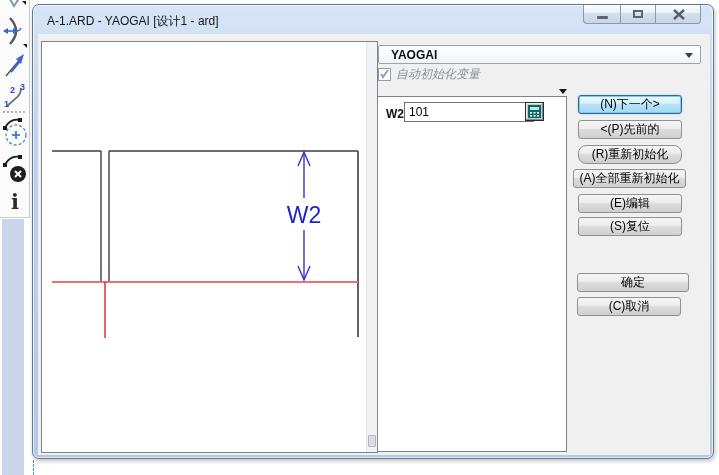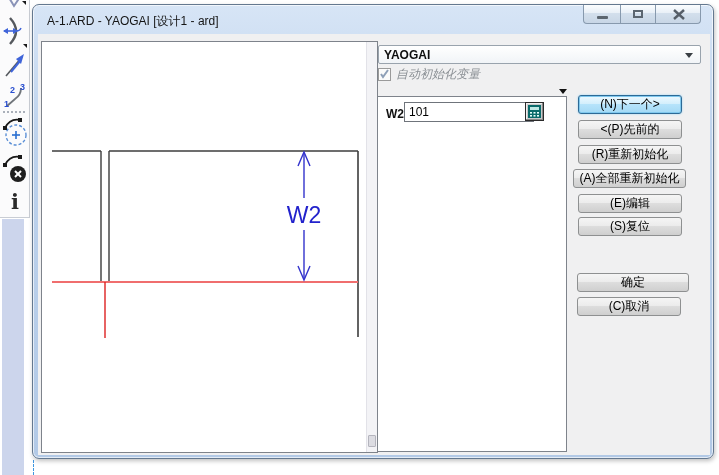--- a/index.html
+++ b/index.html
@@ -35,21 +35,21 @@
   .client { position:absolute; left:5px; top:29px; width:672px; height:421px; background:#f0f0f1; }
 
   
   .view { position:absolute; left:3px; top:7px; width:337px; height:412px; background:#ffffff; border:1px solid #7e838b; }
   .vscroll { position:absolute; top:0; right:0; width:11px; height:100%; background:#f3f3f6; border-left:1px solid #e2e2e8; }
   .vthumb { position:absolute; left:1px; right:1px; bottom:5px; height:12px; background:#dcdce2; border:1px solid #b4b4bd; border-radius:1px; }
 
   
   .combo { position:absolute; left:340px; top:11px; width:323px; height:19px; background:linear-gradient(#ffffff,#f1f4f7);
     border:1px solid #99a3ad; border-radius:2px; font-size:12px; font-weight:bold; color:#0d0d0d;
-    display:flex; align-items:center; padding-left:5px; }
+    display:flex; align-items:center; padding-left:12px; }
   .combo-arrow { position:absolute; right:7px; top:7px; width:0; height:0;
     border-left:4px solid transparent; border-right:4px solid transparent; border-top:5px solid #3a3f44; }
   .chk-row { position:absolute; left:340px; top:33px; height:14px; display:flex; align-items:center;font-style:italic; }
   .chk-box { width:13px; height:13px; background:#fbfbfb; border:1px solid #9a9a9a; position:relative; }
   .chk-label { font-size:12px; color:#8a8f94; margin-left:5px; }
   .flyout-tri { position:absolute; left:521px; top:55px; width:0; height:0;
     border-left:4px solid transparent; border-right:4px solid transparent; border-top:5px solid #111; }
   .listbox { position:absolute; left:339px; top:62px; width:190px; height:356px; background:#ffffff; border:1px solid #7e838b; }
   .var-label { position:absolute; left:8px; top:10px; font-size:12px; font-weight:600; color:#111; }
   .var-input { position:absolute; left:26px; top:5px; width:130px; height:20px; border:1px solid #6f747b;
@@ -60,21 +60,21 @@
 
   
   .btn { position:absolute; height:19px; border:1px solid #8e9091; border-radius:3px;
     background:linear-gradient(#f5f5f5,#ececec 45%,#dedede 46%,#cfcfcf); font-family:"Liberation Sans",sans-serif;
     font-size:12px; color:#000; text-align:center; line-height:17px; }
   .btn.default { border:1px solid #2d6a96;
     background:linear-gradient(#edf9ff,#d4effc 45%,#b7e4fb 46%,#a3d9f5);
     box-shadow:0 0 0 1px #7fc8ee inset, 0 0 2px #8fd2f5; }
   .btn-next   { left:540px; top:61px;  width:104px; }
   .btn-prev   { left:540px; top:86px;  width:104px; }
-  .btn-reinit { left:540px; top:111px; width:104px; }
+  .btn-reinit { left:540px; top:111px; width:104px;border-radius:8px; }
   .btn-reinitall { left:535px; top:135px; width:113px; }
   .btn-edit   { left:540px; top:160px; width:104px; }
   .btn-reset  { left:540px; top:183px; width:104px; }
   .btn-ok     { left:539px; top:239px; width:112px; }
   .btn-cancel { left:539px; top:263px; width:104px; }
 
   .dash-line { left:33px; top:460px; height:15px; width:0; border-left:1px dashed #3f97e0; }
 </style>
 </head>
 <body>

